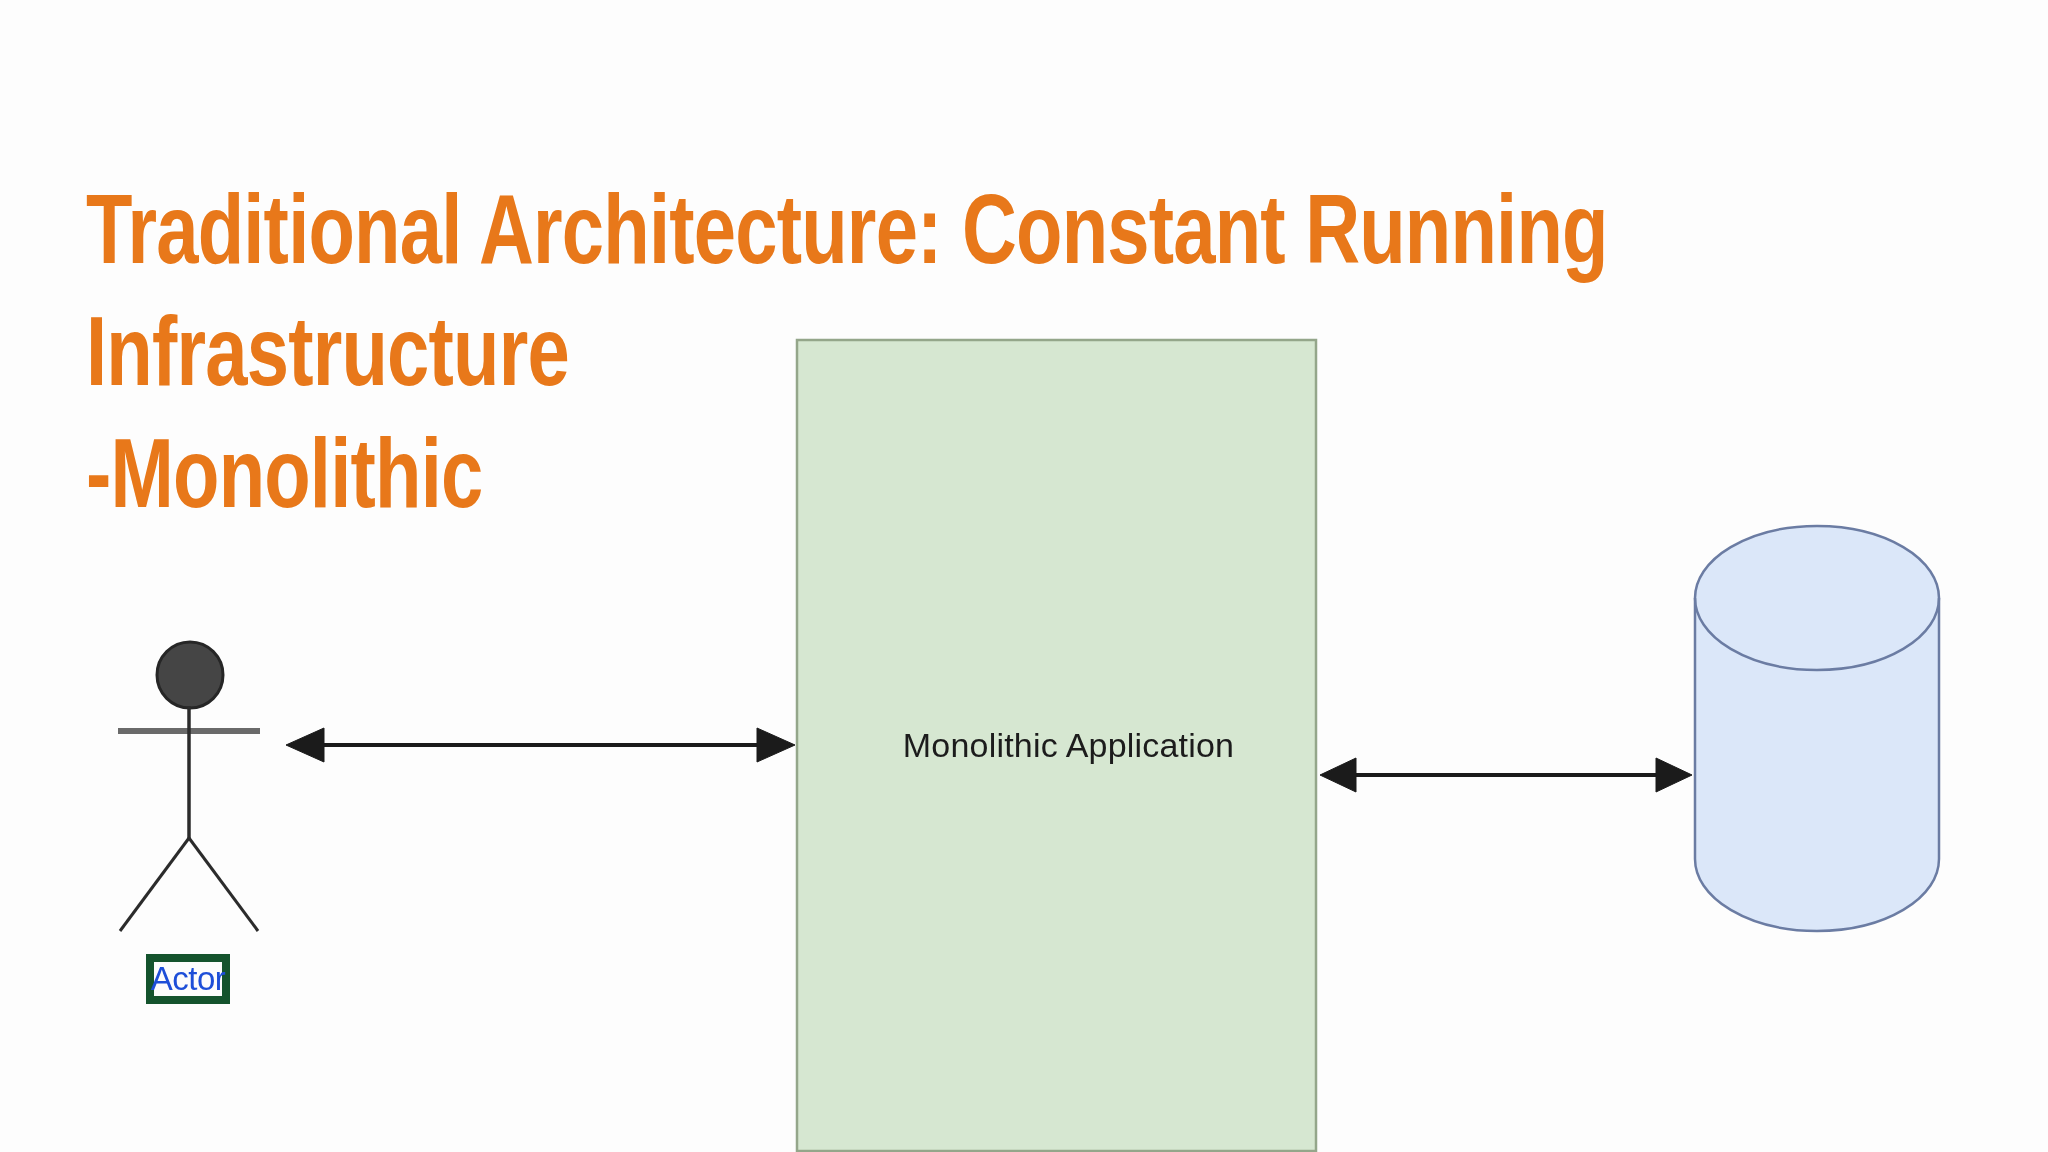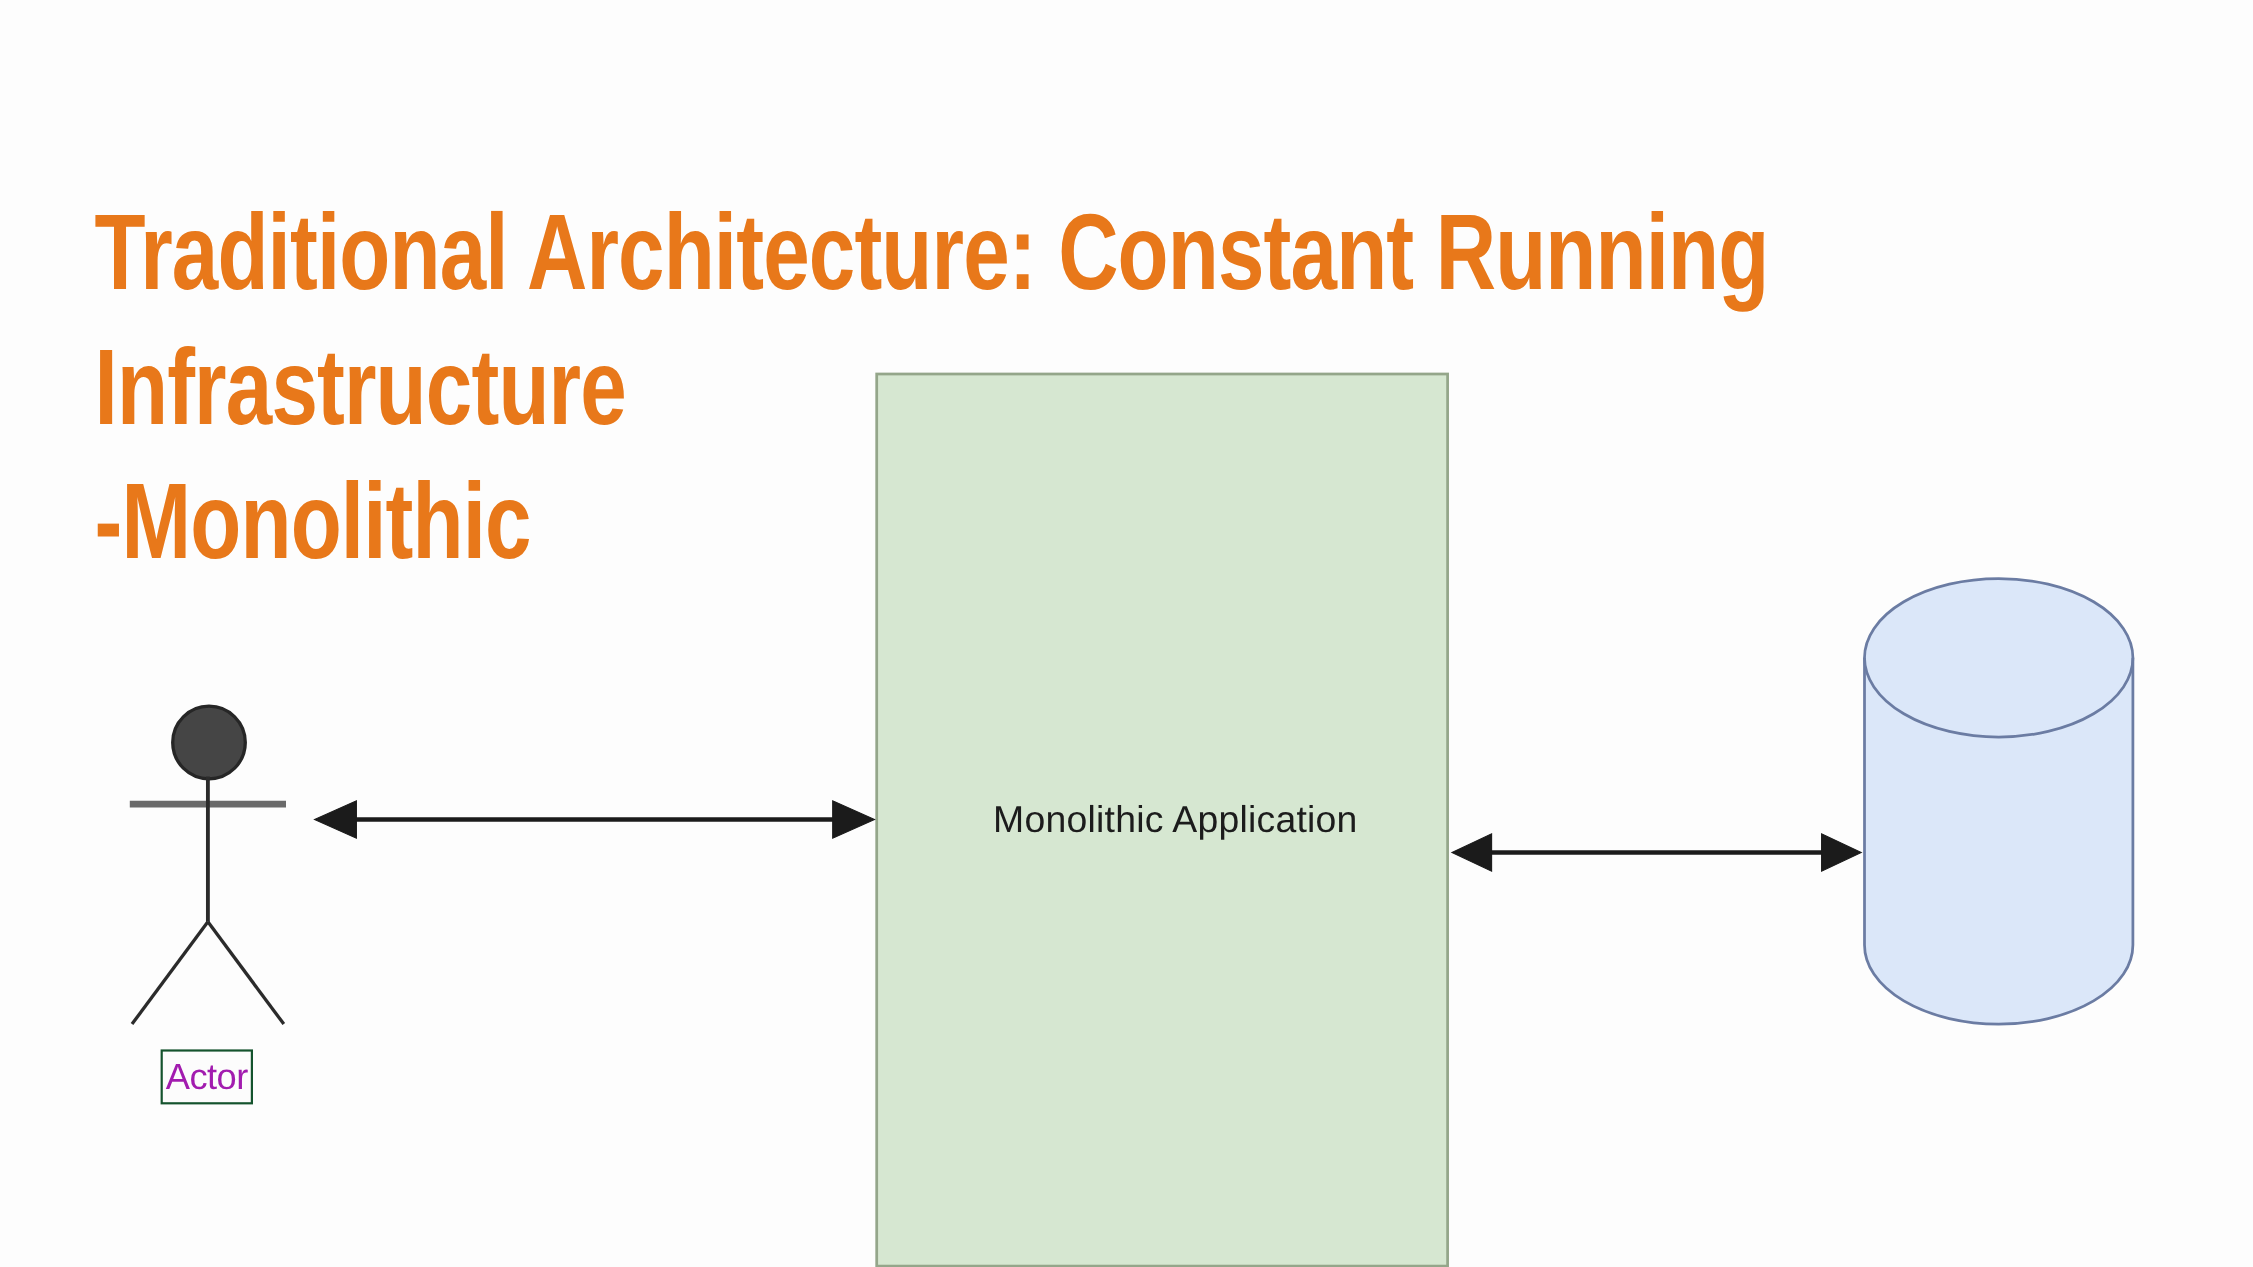--- a/index.html
+++ b/index.html
@@ -30,24 +30,24 @@
     pointer-events:none;
   }
   .app-label-wrap span{
     font-size:34px;
     letter-spacing:0.2px;
   }
   .actor-label{
     position:absolute;
     left:146px;top:906px;width:84px;height:50px;
     box-sizing:border-box;
-    border:2px solid #14532d;
+    border:8px solid #14532d;
     background:#FCFCFC;
     display:flex;align-items:center;justify-content:center;
-    font-size:33px;color:#a21caf;
+    font-size:33px;color:#1d4ed8;
     letter-spacing:-0.5px;
   }
 </style>
 </head>
 <body>
 
 <div class="stage">
 
   <div class="title" style="color: rgb(232, 120, 26);">
     <div>Traditional Architecture: Constant Running</div>

